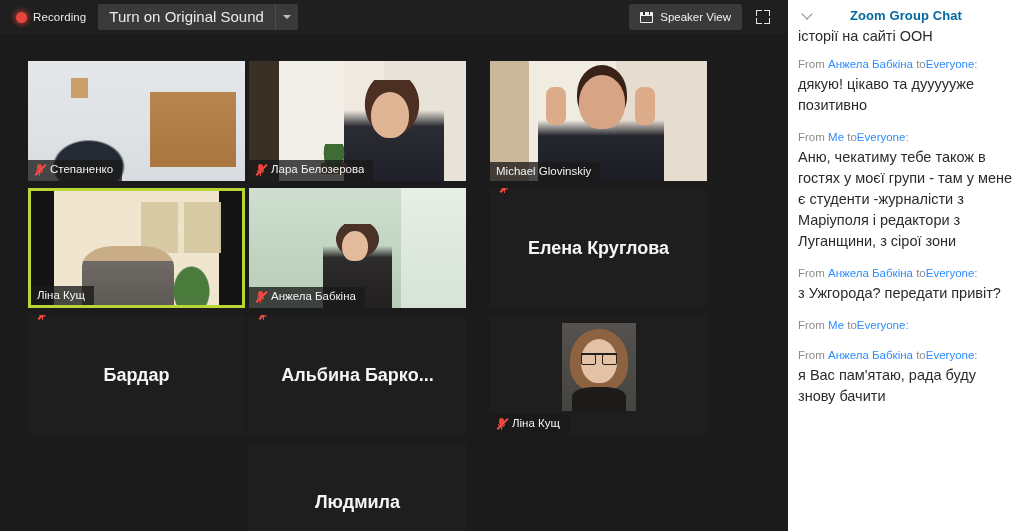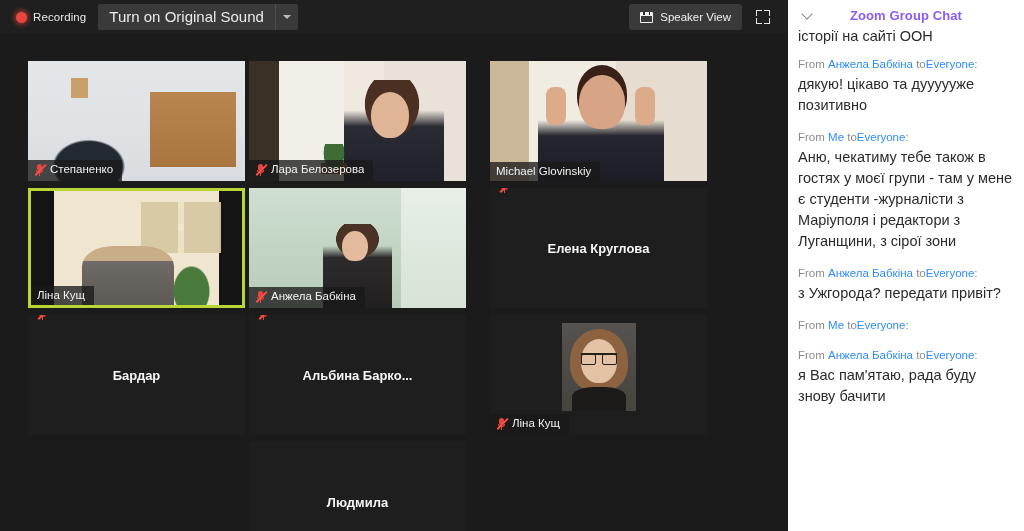--- a/index.html
+++ b/index.html
@@ -360,21 +360,21 @@
   }
 
   
   .center-name {
     position:absolute;
     inset:0;
     display:flex;
     align-items:center;
     justify-content:center;
     color:#f5f5f5;
-    font-size:13px;
+    font-size:18px;
     font-weight:bold;
     text-align:center;
     padding: 0 8px;
   }
   .corner-mute {
     position:absolute;
     left:9px; bottom:8px;
     z-index:4;
   }
 
@@ -441,21 +441,21 @@
     border-left: 1.5px solid #8a8a8a;
     border-bottom: 1.5px solid #8a8a8a;
     transform: rotate(-45deg);
     margin-top:-3px;
   }
   .chat-title {
     width: 100%;
     text-align: center;
     font-size: 13px;
     font-weight: bold;
-    color: #8b5cf6;
+    color: #0369a1;
     letter-spacing: .1px;
   }
   .chat-body {
     padding: 0 10px;
     height: 501px;
     overflow: hidden;
   }
   .msg { margin-bottom: 13px; }
   .msg-clipped {
     margin-bottom: 9px;

